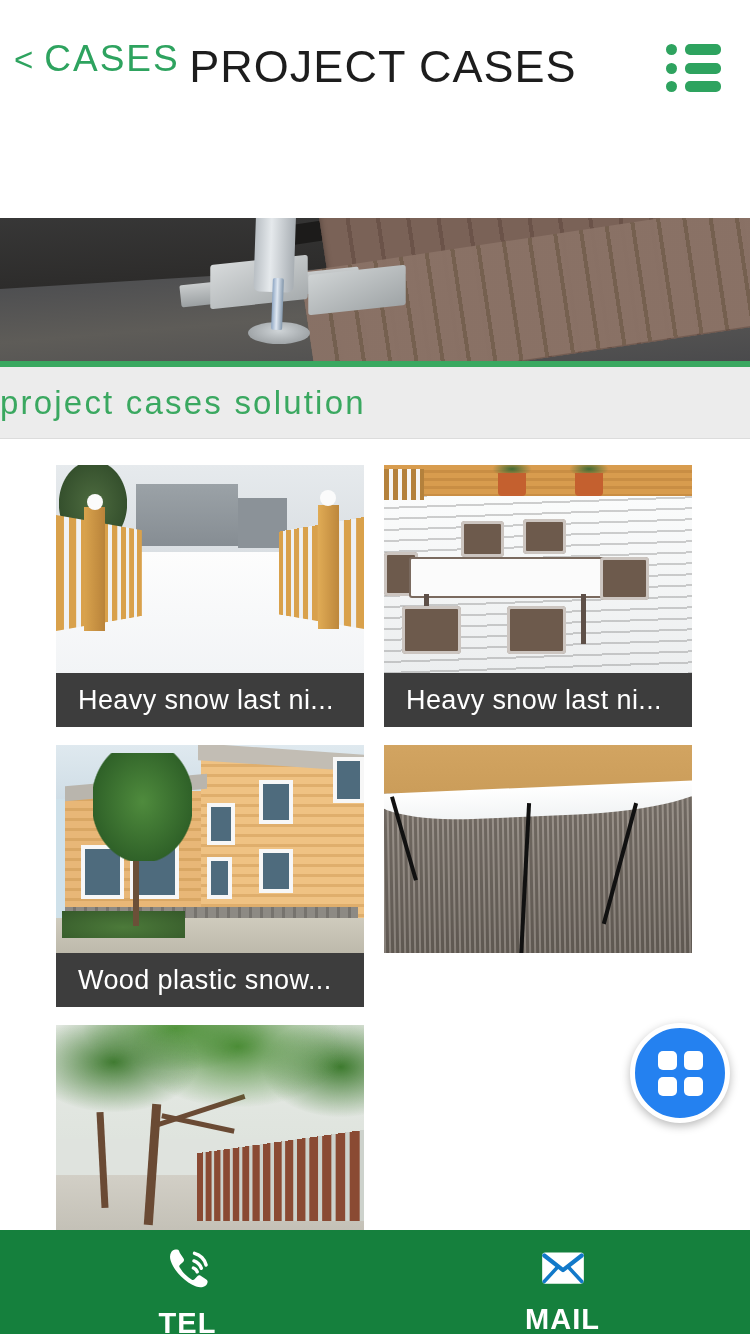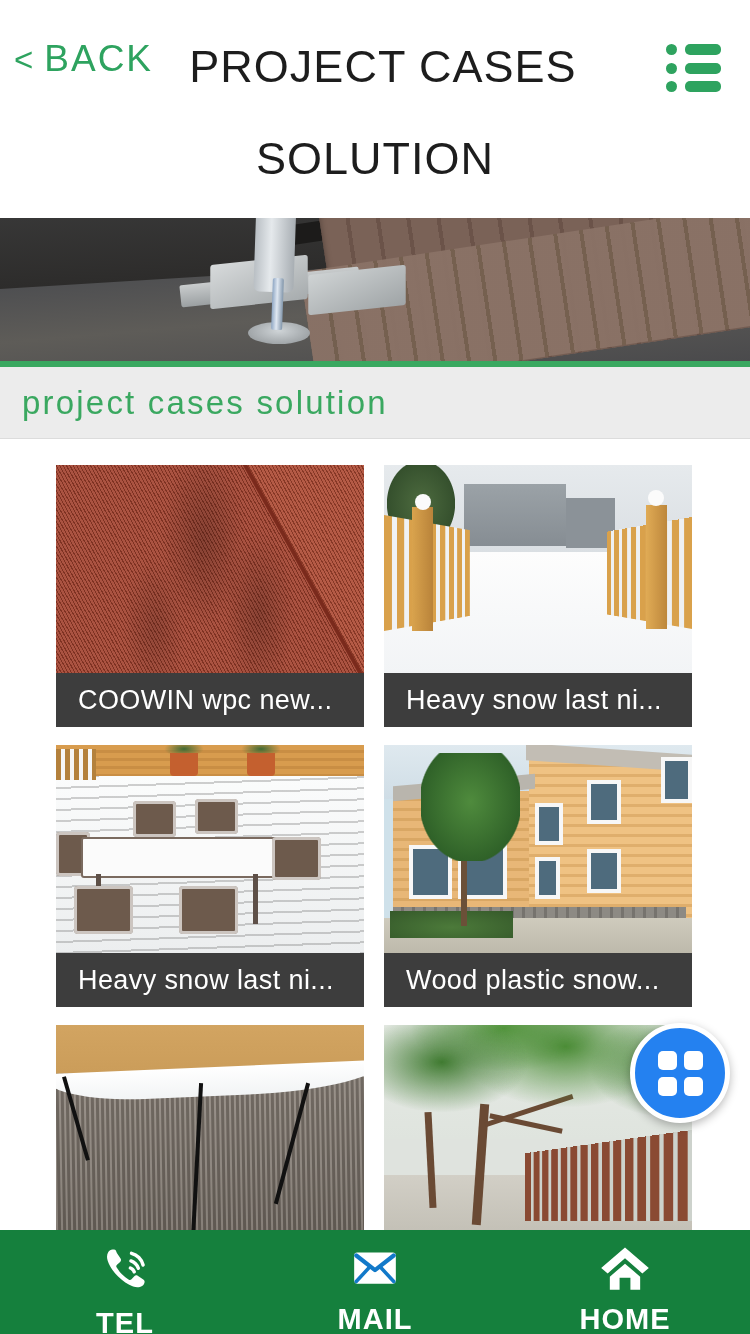--- a/index.html
+++ b/index.html
@@ -137,21 +137,20 @@
     background:radial-gradient(ellipse at 50% 40%,#cfd4d7,#8d9295);
     border-radius:50%;
   }
 
   
   .green-rule { height:6px; background:#3aa860; }
   .section-bar {
     height:72px;
     background:#ececec;
     display:flex; align-items:center;
-    padding-left:22px;
     border-bottom:1px solid #dcdcdc;
   }
   .section-title {
     color:#3aa860;
     font-size:33px;
     letter-spacing:2.2px;
     font-weight:400;
   }
 
   
@@ -391,42 +390,41 @@
 </style>
 </head>
 <body>
 
 <div class="screen">
 
   <div class="header">
     <div class="hdr-row">
 
       <div class="back-link">
-        <span class="back-chevron">&lt;</span><span>BACK</span>
+        <span class="back-chevron">&lt;</span><span>CASES</span>
       </div>
 
       <div class="page-title">PROJECT CASES</div>
 
       <div class="menu-icon">
         <div class="menu-row">
           <span class="menu-dot"></span>
           <span class="menu-bar"></span>
         </div>
         <div class="menu-row">
           <span class="menu-dot"></span>
           <span class="menu-bar"></span>
         </div>
         <div class="menu-row">
           <span class="menu-dot"></span>
           <span class="menu-bar"></span>
         </div>
       </div>
     </div>
 
-    <div class="title-line2">SOLUTION</div>
   </div>
 
   <div class="banner">
     <div class="banner-img">
       <div class="bn-floor"></div>
       <div class="bn-darkboard"></div>
       <div class="bn-gap"></div>
       <div class="bn-deck"></div>
       <div class="bn-deck2"></div>
       <div class="bn-joist"></div>
@@ -438,32 +436,20 @@
     </div>
   </div>
 
   <div class="green-rule"></div>
   <div class="section-bar">
     <span class="section-title">project cases solution</span>
   </div>
 
   <div class="grid">
 
-    <div class="card">
-      <div class="card-thumb t1">
-        <div class="b">
-          <div class="s s1"></div>
-          <div class="s s2"></div>
-          <div class="s s3"></div>
-          <div class="s s4"></div>
-        </div>
-        <div class="grain"></div>
-      </div>
-      <div class="card-cap">COOWIN wpc new...</div>
-    </div>
 
     <div class="card">
       <div class="card-thumb t2">
         <div class="sky"></div>
         <div class="bldg"></div>
         <div class="bldg2"></div>
         <div class="tree"></div>
         <div class="snow"></div>
         <div class="fenceL"></div>
         <div class="fenceR"></div>
@@ -575,25 +561,16 @@
         <svg width="50" height="50" viewBox="0 0 48 48" aria-hidden="true">
           <rect x="4" y="9" width="40" height="30" rx="3" fill="#ffffff"></rect>
           <path d="M6 12 L24 26 L42 12" fill="none" stroke="#1279c9" stroke-width="4" stroke-linecap="round" stroke-linejoin="round"></path>
           <path d="M6 37 L18 24 M42 37 L30 24" fill="none" stroke="#1279c9" stroke-width="3.4" stroke-linecap="round"></path>
         </svg>
       </div>
       <div class="nav-label">MAIL</div>
     </div>
 
 
-    <div class="nav-item off-high">
-      <div class="nav-icon">
-        <svg width="52" height="52" viewBox="0 0 48 48" aria-hidden="true">
-          <path d="M24 5 L46 24 L40 29 L24 15 L8 29 L2 24 Z" fill="#ffffff"></path>
-          <path d="M24 20 L38 32 L38 44 L29 44 L29 33 L19 33 L19 44 L10 44 L10 32 Z" fill="#ffffff"></path>
-        </svg>
-      </div>
-      <div class="nav-label">HOME</div>
-    </div>
 
   </div>
 
 </div>
 
 </body></html>

